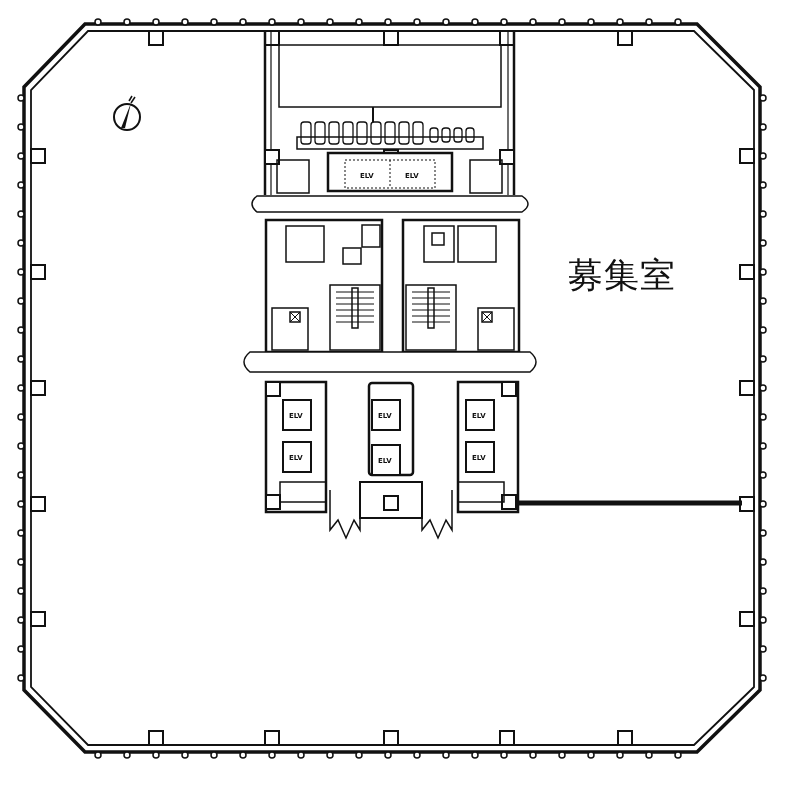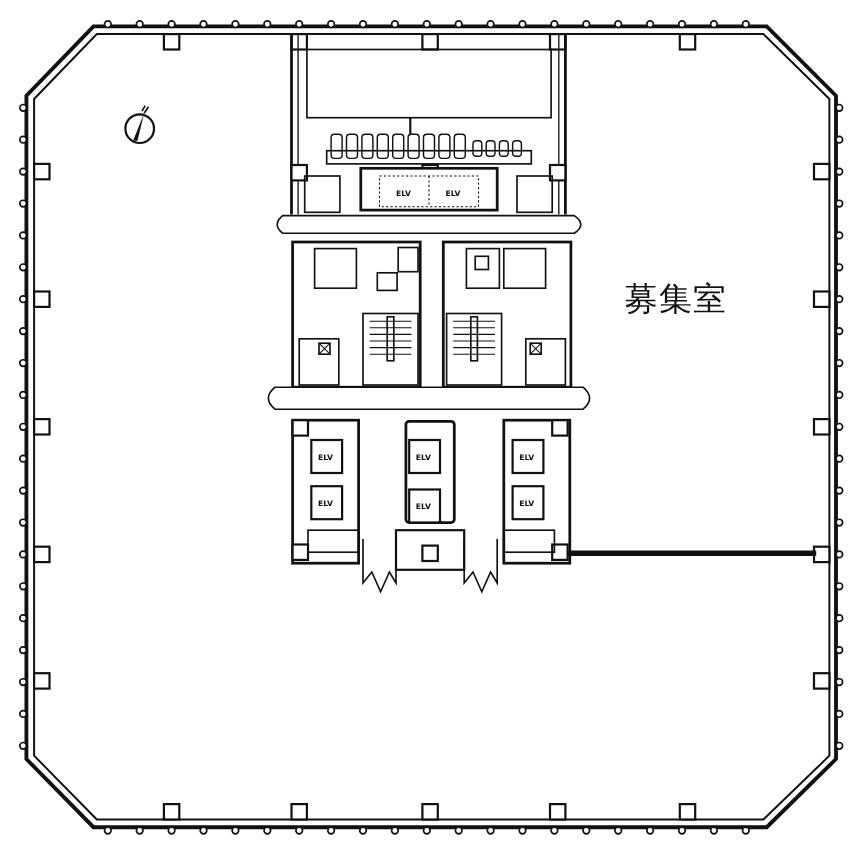--- a/index.html
+++ b/index.html
@@ -4,21 +4,21 @@
 <style>
   html, body { margin: 0; padding: 0; background: #ffffff; }
   body { width: 787px; height: 785px; position: relative; overflow: hidden; font-family: "DejaVu Sans", sans-serif; }
   svg { position: absolute; left: 0; top: 0; }
   .wall { fill: none; stroke: #111; }
   .thin { fill: none; stroke: #111; stroke-width: 1.5; }
   .col { fill: #fff; stroke: #111; stroke-width: 2; }
   .elv { font-family: "DejaVu Sans", sans-serif; font-size: 7px; font-weight: bold; fill: #111; }
   .room-label {
     position: absolute; left: 568px; top: 252px;
-    font-family: "DejaVu Sans", sans-serif; font-size: 30px; color: #111; letter-spacing: 1px;
+    font-family: "DejaVu Sans", sans-serif; font-size: 35px; color: #111; letter-spacing: 1px;
   }
 </style>
 </head>
 <body>
 
 <svg width="787" height="785" viewBox="0 0 787 785">
 
   <g>
     <polygon class="wall" stroke-width="3.5" points="85,24 697,24 760,87 760,690 697,752 85,752 24,690 24,87"></polygon>
     <polygon class="wall" stroke-width="1.8" points="88,31 694,31 754,90 754,687 694,745 88,745 31,687 31,90"></polygon>

